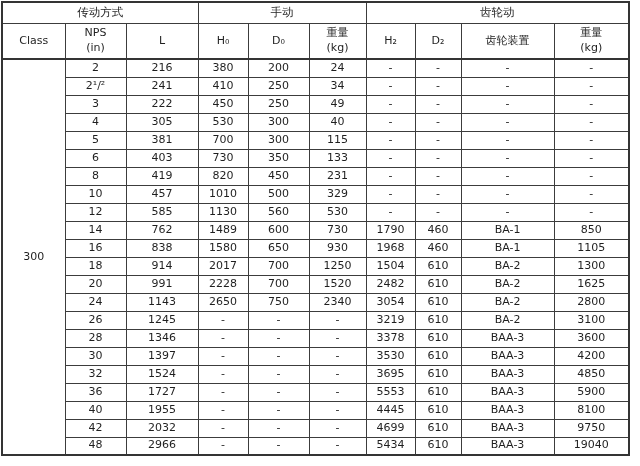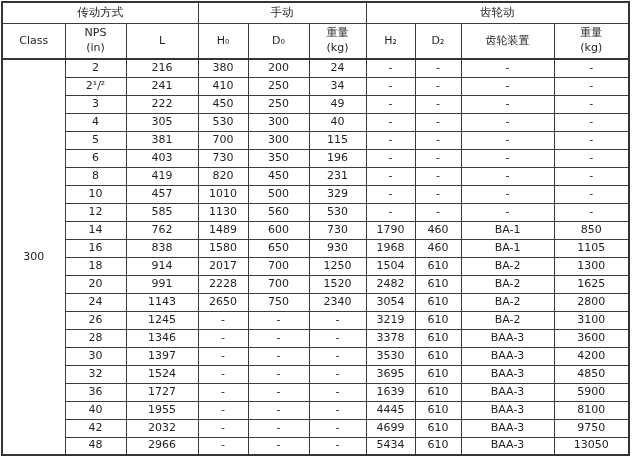--- a/index.html
+++ b/index.html
@@ -145,21 +145,21 @@
           <td>-</td>
           <td>-</td>
           <td>-</td>
           <td>-</td>
         </tr>
         <tr>
           <td>6</td>
           <td>403</td>
           <td>730</td>
           <td>350</td>
-          <td>196</td>
+          <td>133</td>
           <td>-</td>
           <td>-</td>
           <td>-</td>
           <td>-</td>
         </tr>
         <tr>
           <td>8</td>
           <td>419</td>
           <td>820</td>
           <td>450</td>
@@ -289,21 +289,21 @@
           <td>610</td>
           <td>BAA-3</td>
           <td>4850</td>
         </tr>
         <tr>
           <td>36</td>
           <td>1727</td>
           <td>-</td>
           <td>-</td>
           <td>-</td>
-          <td>1639</td>
+          <td>5553</td>
           <td>610</td>
           <td>BAA-3</td>
           <td>5900</td>
         </tr>
         <tr>
           <td>40</td>
           <td>1955</td>
           <td>-</td>
           <td>-</td>
           <td>-</td>
@@ -325,17 +325,17 @@
         </tr>
         <tr>
           <td>48</td>
           <td>2966</td>
           <td>-</td>
           <td>-</td>
           <td>-</td>
           <td>5434</td>
           <td>610</td>
           <td>BAA-3</td>
-          <td>13050</td>
+          <td>19040</td>
         </tr>
       </tbody>
   </table>
 </div>
 
 </body></html>

